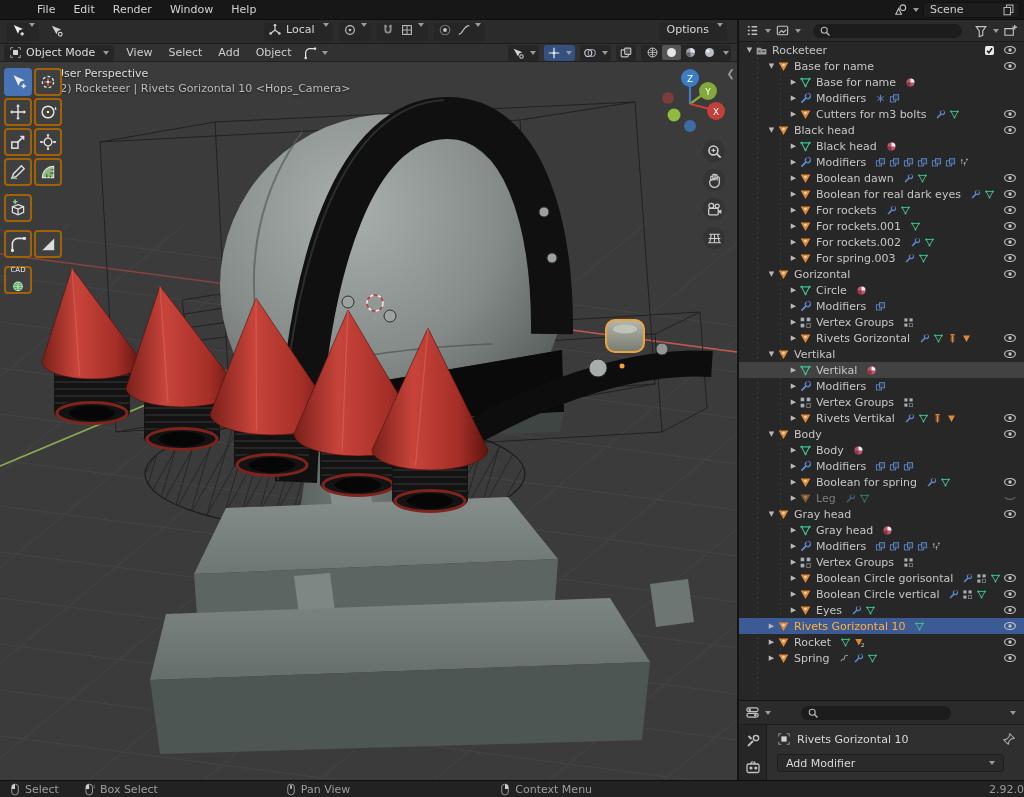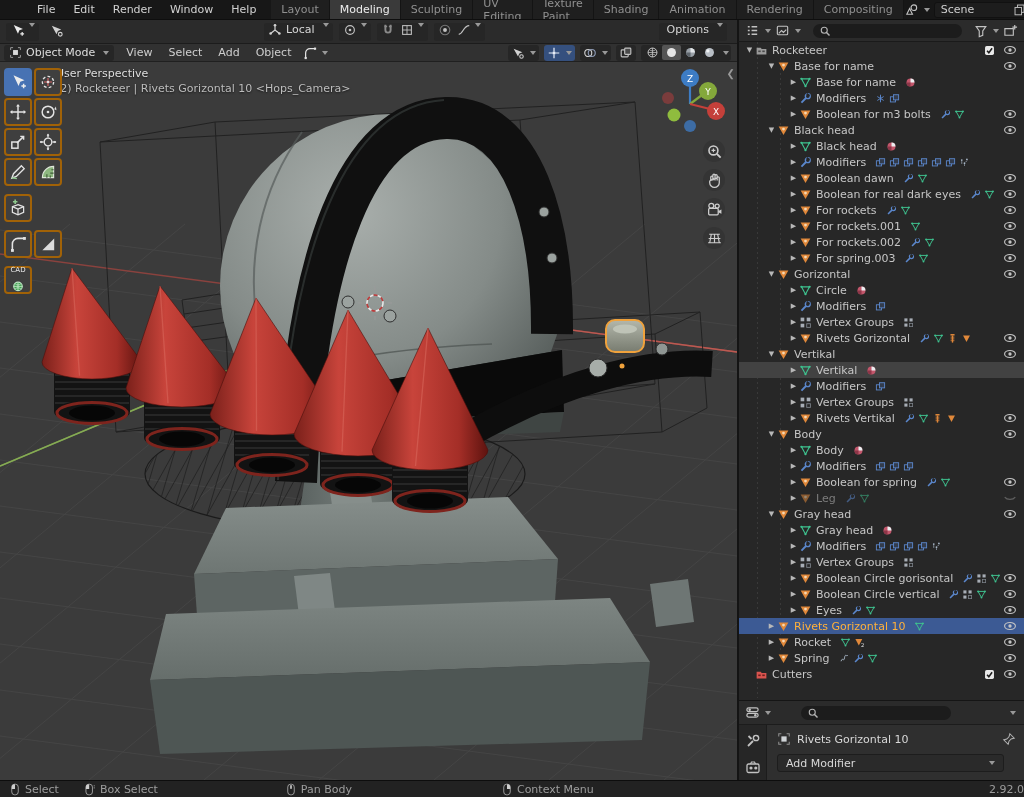--- a/index.html
+++ b/index.html
@@ -383,31 +383,20 @@
   <div id="topbar" class="panel">
     <svg id="logo" class="ic" width="16" height="16">
         <use href="#logo"></use>
       </svg>
     <div id="menus" style="display:flex">
         <span class="tmenu">File</span>
         <span class="tmenu">Edit</span>
         <span class="tmenu">Render</span>
         <span class="tmenu">Window</span>
         <span class="tmenu">Help</span>
-      </div>
-    <div id="wtabs">
-        <span class="wtab">Layout</span>
-        <span class="wtab active">Modeling</span>
-        <span class="wtab">Sculpting</span>
-        <span class="wtab">UV Editing</span>
-        <span class="wtab">Texture Paint</span>
-        <span class="wtab">Shading</span>
-        <span class="wtab">Animation</span>
-        <span class="wtab">Rendering</span>
-        <span class="wtab">Compositing</span>
       </div>
     <div id="sceneblk">
       <span class="iconbtn">
           <svg class="ic" width="15" height="15">
             <use href="#scenei"></use>
           </svg>
           <span class="crt"></span>
         </span>
       <span class="idfield">
         <span class="txt">Scene</span>
@@ -1006,21 +995,21 @@
             <use href="#bool"></use>
           </svg>
         </span>
         <span class="right"></span>
       </div>
       <div class="ol-row" style="padding-left: 49px;">
         <span class="arrow">▶</span>
         <svg class="ic" width="13" height="13">
           <use href="#obj"></use>
         </svg>
-        <span class="lbl">Boolean for m3 bolts</span>
+        <span class="lbl">Cutters for m3 bolts</span>
         <span class="badges">
           <svg class="ic" width="11" height="11">
             <use href="#wrench"></use>
           </svg>
           <svg class="ic" width="11" height="11">
             <use href="#mesh"></use>
           </svg>
         </span>
         <span class="right">
           <svg class="ic" width="14" height="14">
@@ -1616,35 +1605,20 @@
             <use href="#spring"></use>
           </svg>
           <svg class="ic" width="11" height="11">
             <use href="#wrench"></use>
           </svg>
           <svg class="ic" width="11" height="11">
             <use href="#mesh"></use>
           </svg>
         </span>
         <span class="right">
-          <svg class="ic" width="14" height="14">
-            <use href="#eye"></use>
-          </svg>
-        </span>
-      </div>
-      <div class="ol-row" style="padding-left: 5px;">
-        <span class="arrow"></span>
-        <svg class="ic" width="13" height="13">
-          <use href="#collr"></use>
-        </svg>
-        <span class="lbl">Cutters</span>
-        <span class="right">
-          <svg class="ic" width="13" height="13">
-            <use href="#cb"></use>
-          </svg>
           <svg class="ic" width="14" height="14">
             <use href="#eye"></use>
           </svg>
         </span>
       </div>
     </div>
 
   <div id="props" class="panel">
     <div id="propsh">
       <span class="iconbtn">
@@ -1697,21 +1671,21 @@
       <span class="sbitem">
         <svg class="ic" width="10" height="13">
           <use href="#ms-ld"></use>
         </svg>
         <span>Box Select</span>
       </span>
       <span class="sbitem">
         <svg class="ic" width="10" height="13">
           <use href="#ms-m"></use>
         </svg>
-        <span>Pan Body</span>
+        <span>Pan View</span>
       </span>
       <span class="sbitem">
         <svg class="ic" width="10" height="13">
           <use href="#ms-r"></use>
         </svg>
         <span>Context Menu</span>
       </span>
       <span id="version" style="order:99">2.92.0</span>
   </div>
 

